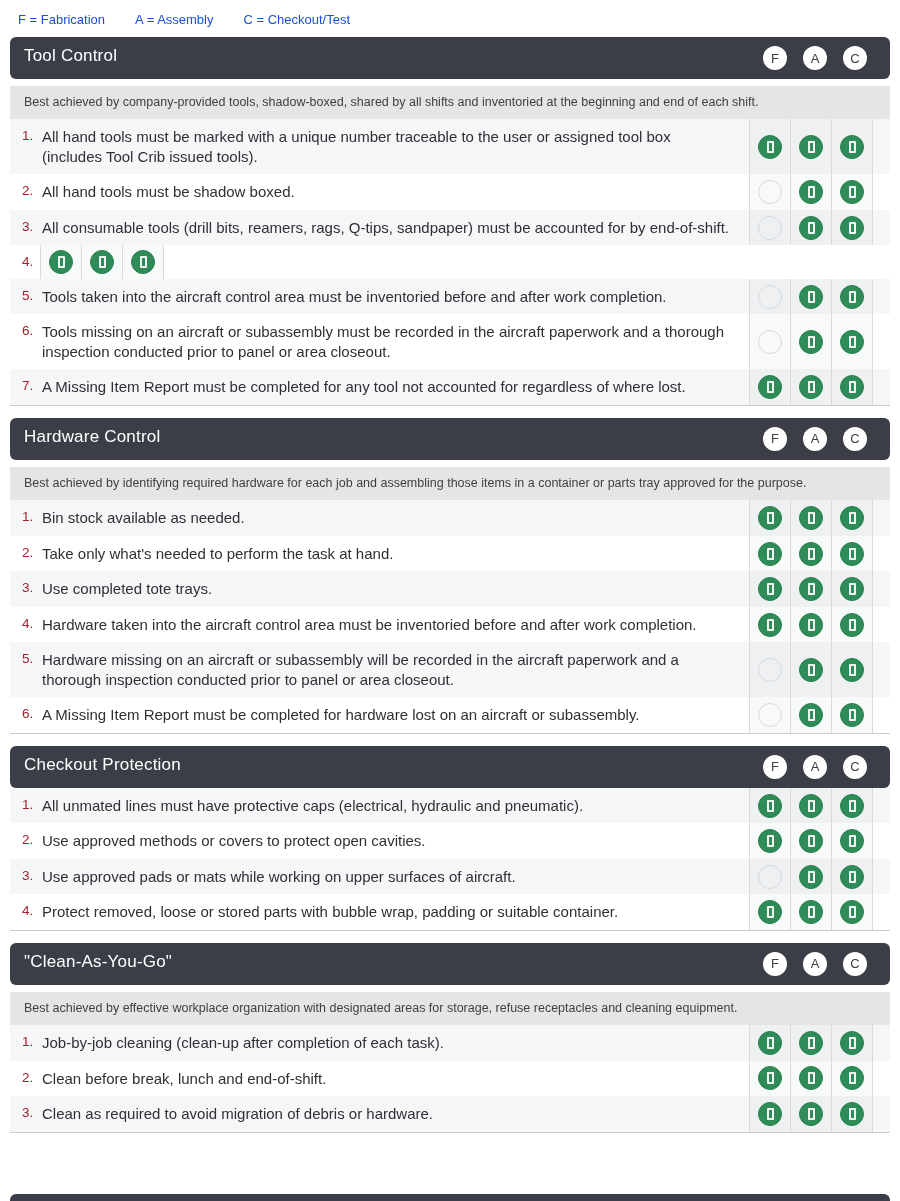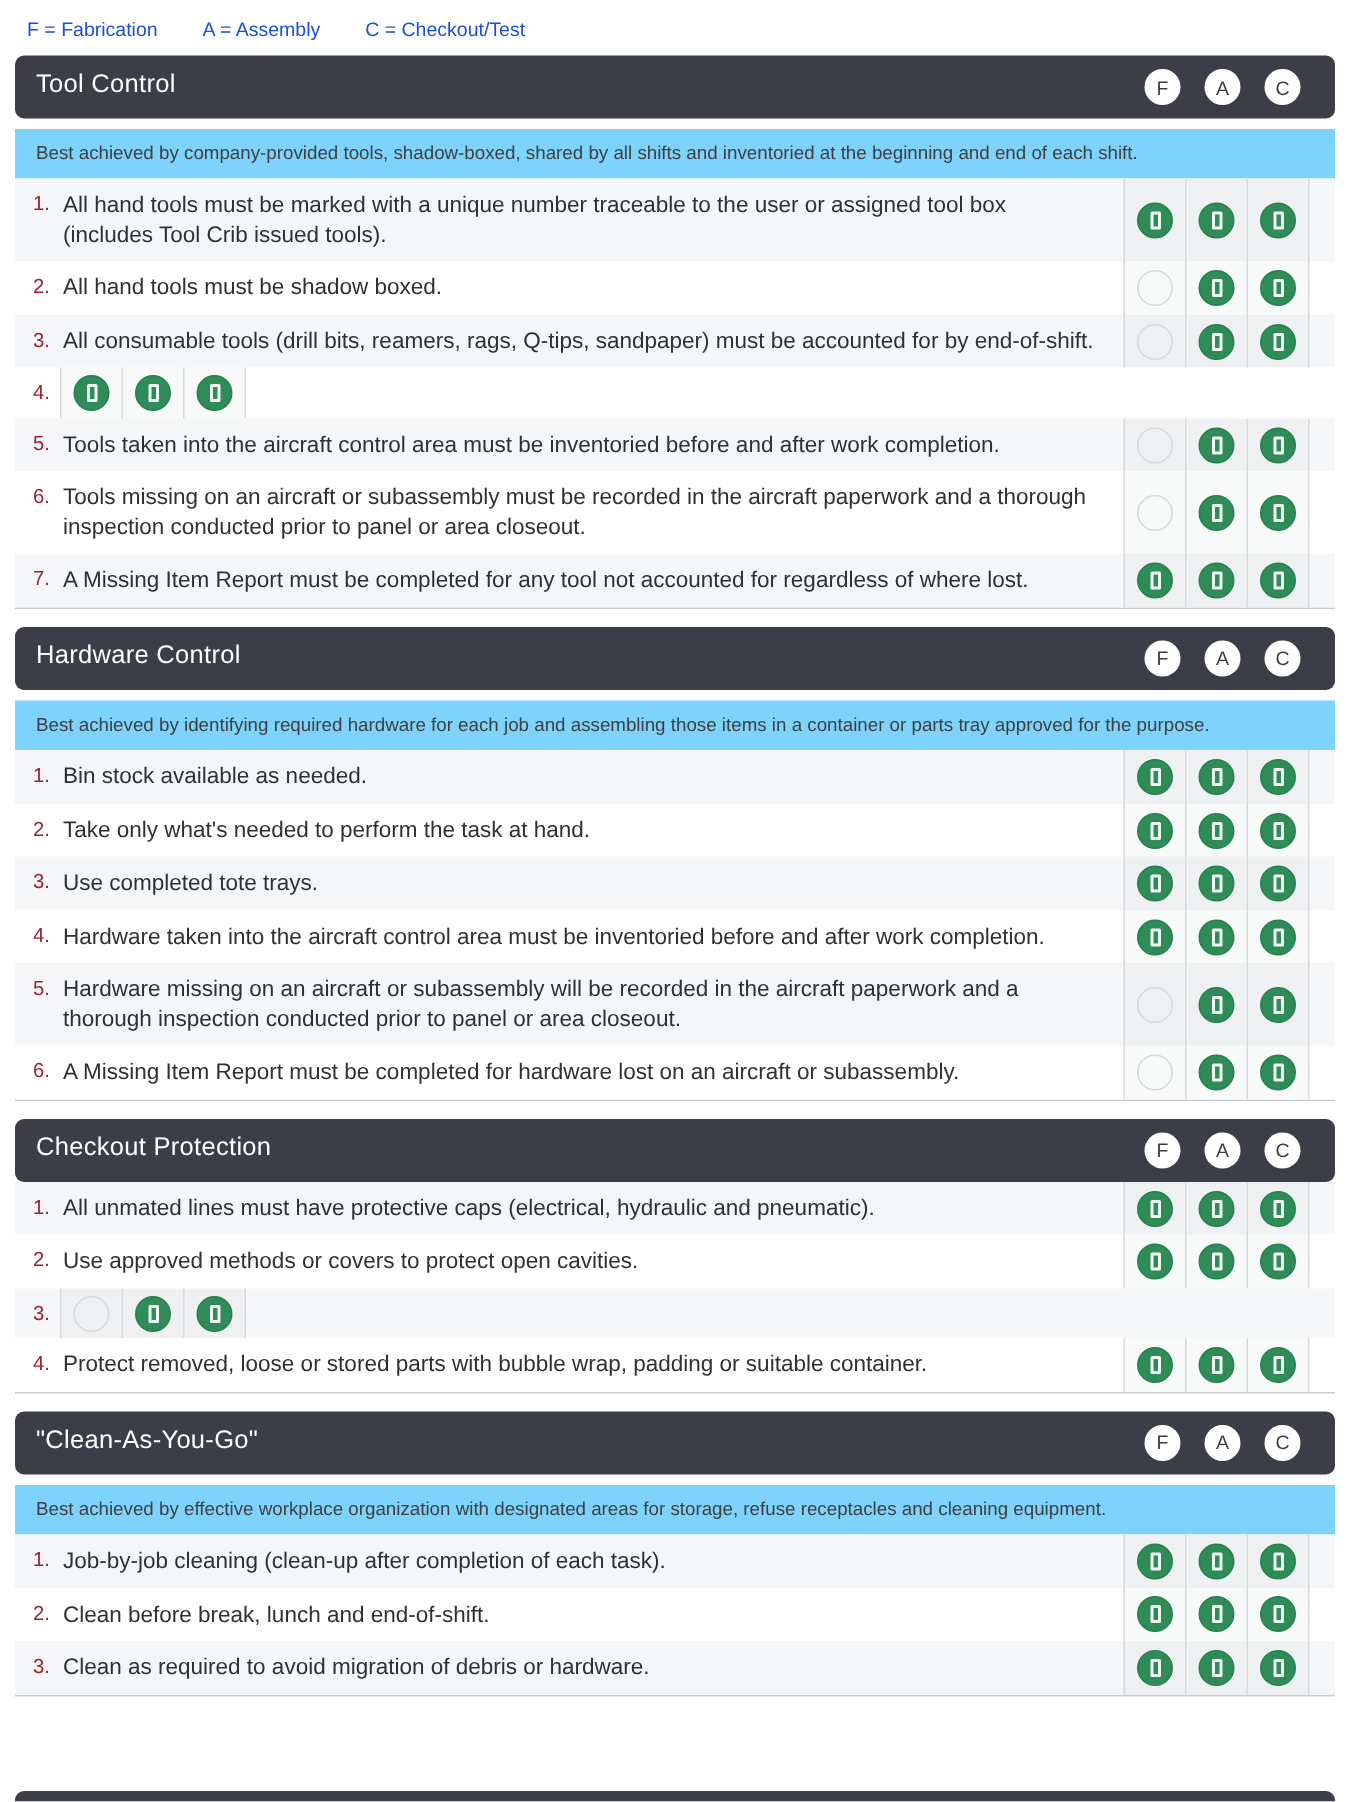--- a/index.html
+++ b/index.html
@@ -28,21 +28,21 @@
   }
   .section-title { font-size: 17px; letter-spacing: .2px; }
   .badges { display: flex; gap: 16px; margin-right: 9px; }
   .badge {
     width: 24px; height: 24px; border-radius: 50%;
     background: #ffffff; color: #3b3e47;
     font-size: 13px; display: flex; align-items: center; justify-content: center;
   }
   .section-desc {
     margin-top: 7px;
-    background: #7dd3fc; color: #3f3f41;
+    background: #e5e5e5; color: #3f3f41;
     font-size: 12.5px; line-height: 1.55;
     padding: 7px 14px;
   }
   .rows { border-bottom: 1px solid #c8cbcf; }
   .row { display: flex; align-items: stretch; }
   .row.odd  { background: #f5f6f8; }
   .row.even { background: #ffffff; }
   .cell-num {
     flex: 0 0 30px; padding: 8px 0 8px 12px;
     font-size: 13.5px; line-height: 1.3; color: #a1212e;
@@ -418,20 +418,21 @@
     <div class="cell-check">
               <span class="circle checked">
                 <span class="tofu"></span>
               </span>
             </div>
     <div class="cell-pad"></div>
   </div>
 
   <div class="row odd">
     <div class="cell-num">3.</div>
+    <div class="cell-text">Use approved pads or mats while working on upper surfaces of aircraft.</div>
     <div class="cell-check">
               <span class="circle unchecked"></span>
             </div>
     <div class="cell-check">
               <span class="circle checked">
                 <span class="tofu"></span>
               </span>
             </div>
     <div class="cell-check">
               <span class="circle checked">

